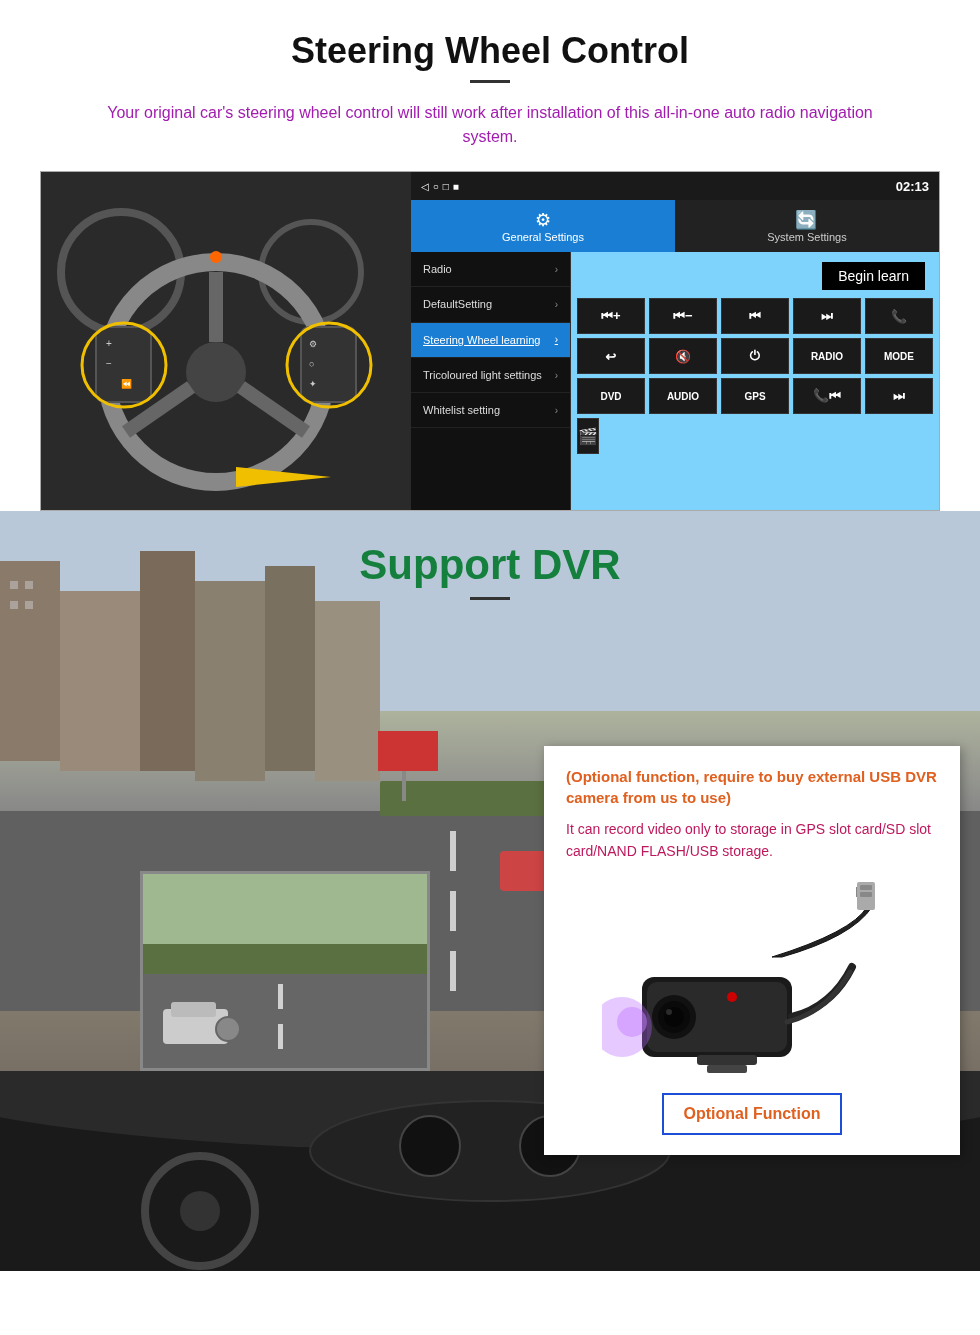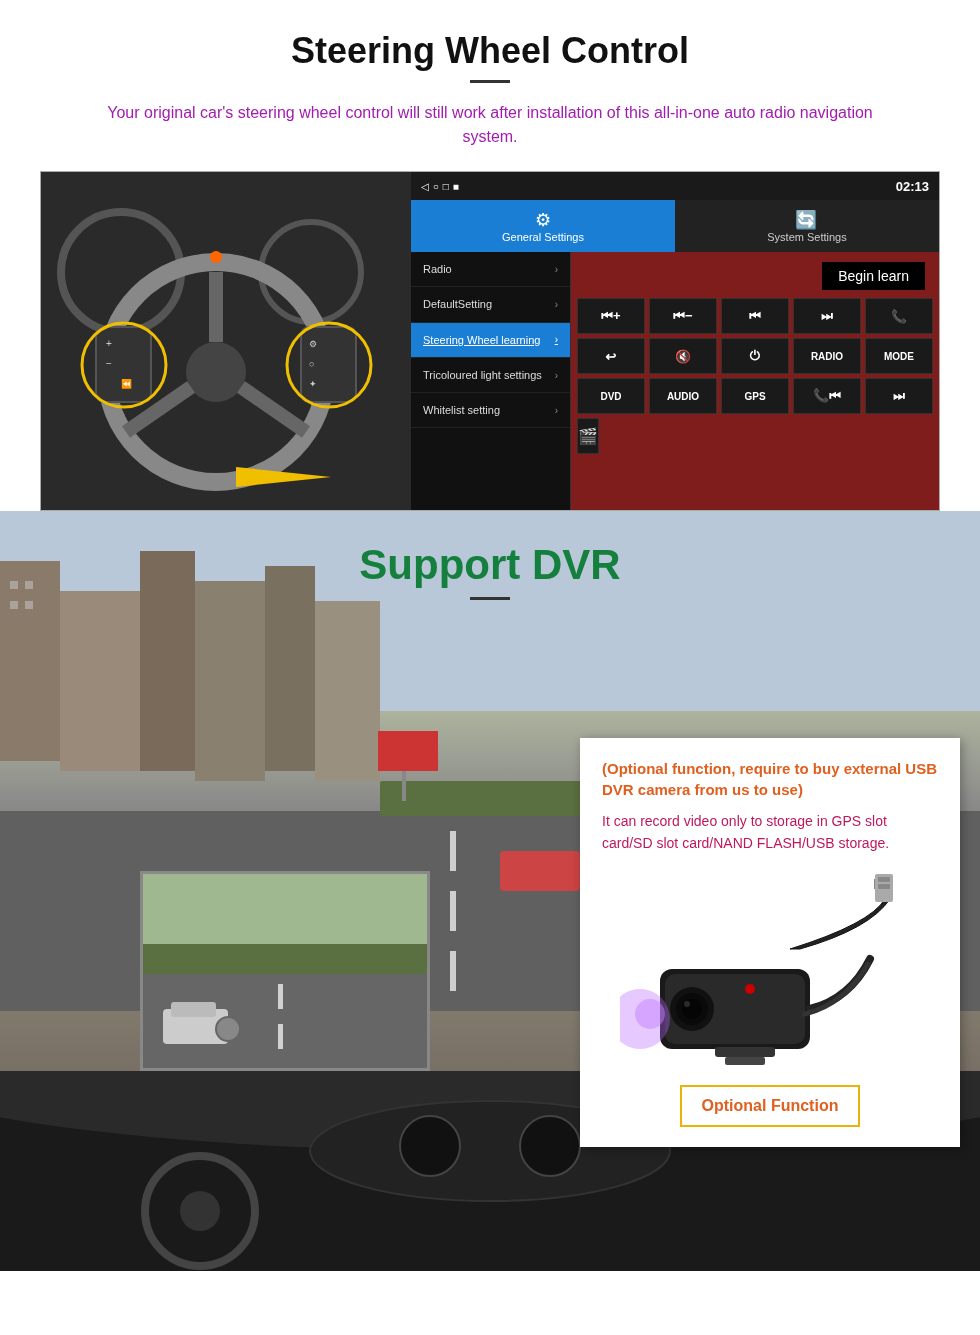--- a/index.html
+++ b/index.html
@@ -129,21 +129,21 @@
       background: #1a7fd4;
       color: #fff;
       text-decoration: underline;
     }
     .menu-item .chevron { font-size: 10px; color: #888; }
     .menu-item.active .chevron { color: #fff; }
     .menu-item-text { font-size: 11px; line-height: 1.3; text-align: left; }
 
     .android-content {
       flex: 1;
-      background: #7f1d1d;
+      background: #7dd3fc;
       display: flex;
       flex-direction: column;
       padding: 6px;
       gap: 4px;
     }
     .content-top {
       display: flex;
       align-items: center;
       justify-content: flex-end;
       padding: 4px 8px;
@@ -226,22 +226,22 @@
       width: 40px;
       height: 3px;
       background: #333;
       margin: 8px auto 0;
     }
 
     
     .dvr-card {
       position: absolute;
       right: 20px;
-      top: 227px;
-      width: 380px;
+      top: 235px;
+      width: 416px;
       background: #fff;
       padding: 20px 22px;
       z-index: 20;
       box-shadow: 2px 2px 10px rgba(0,0,0,0.3);
     }
     .dvr-card-optional {
       color: #e06020;
       font-size: 15px;
       font-weight: bold;
       line-height: 1.4;
@@ -258,21 +258,21 @@
       justify-content: center;
       margin: 10px 0 16px;
     }
 
     .dvr-optional-btn {
       display: block;
       width: 180px;
       margin: 0 auto;
       padding: 10px 0;
       text-align: center;
-      border: 2px solid #eab308;
+      border: 2px solid #1d4ed8;
       color: #e06020;
       font-size: 16px;
       font-weight: bold;
       background: #fff;
       cursor: pointer;
     }
 
     
     .dvr-dashboard {
       position: absolute;

